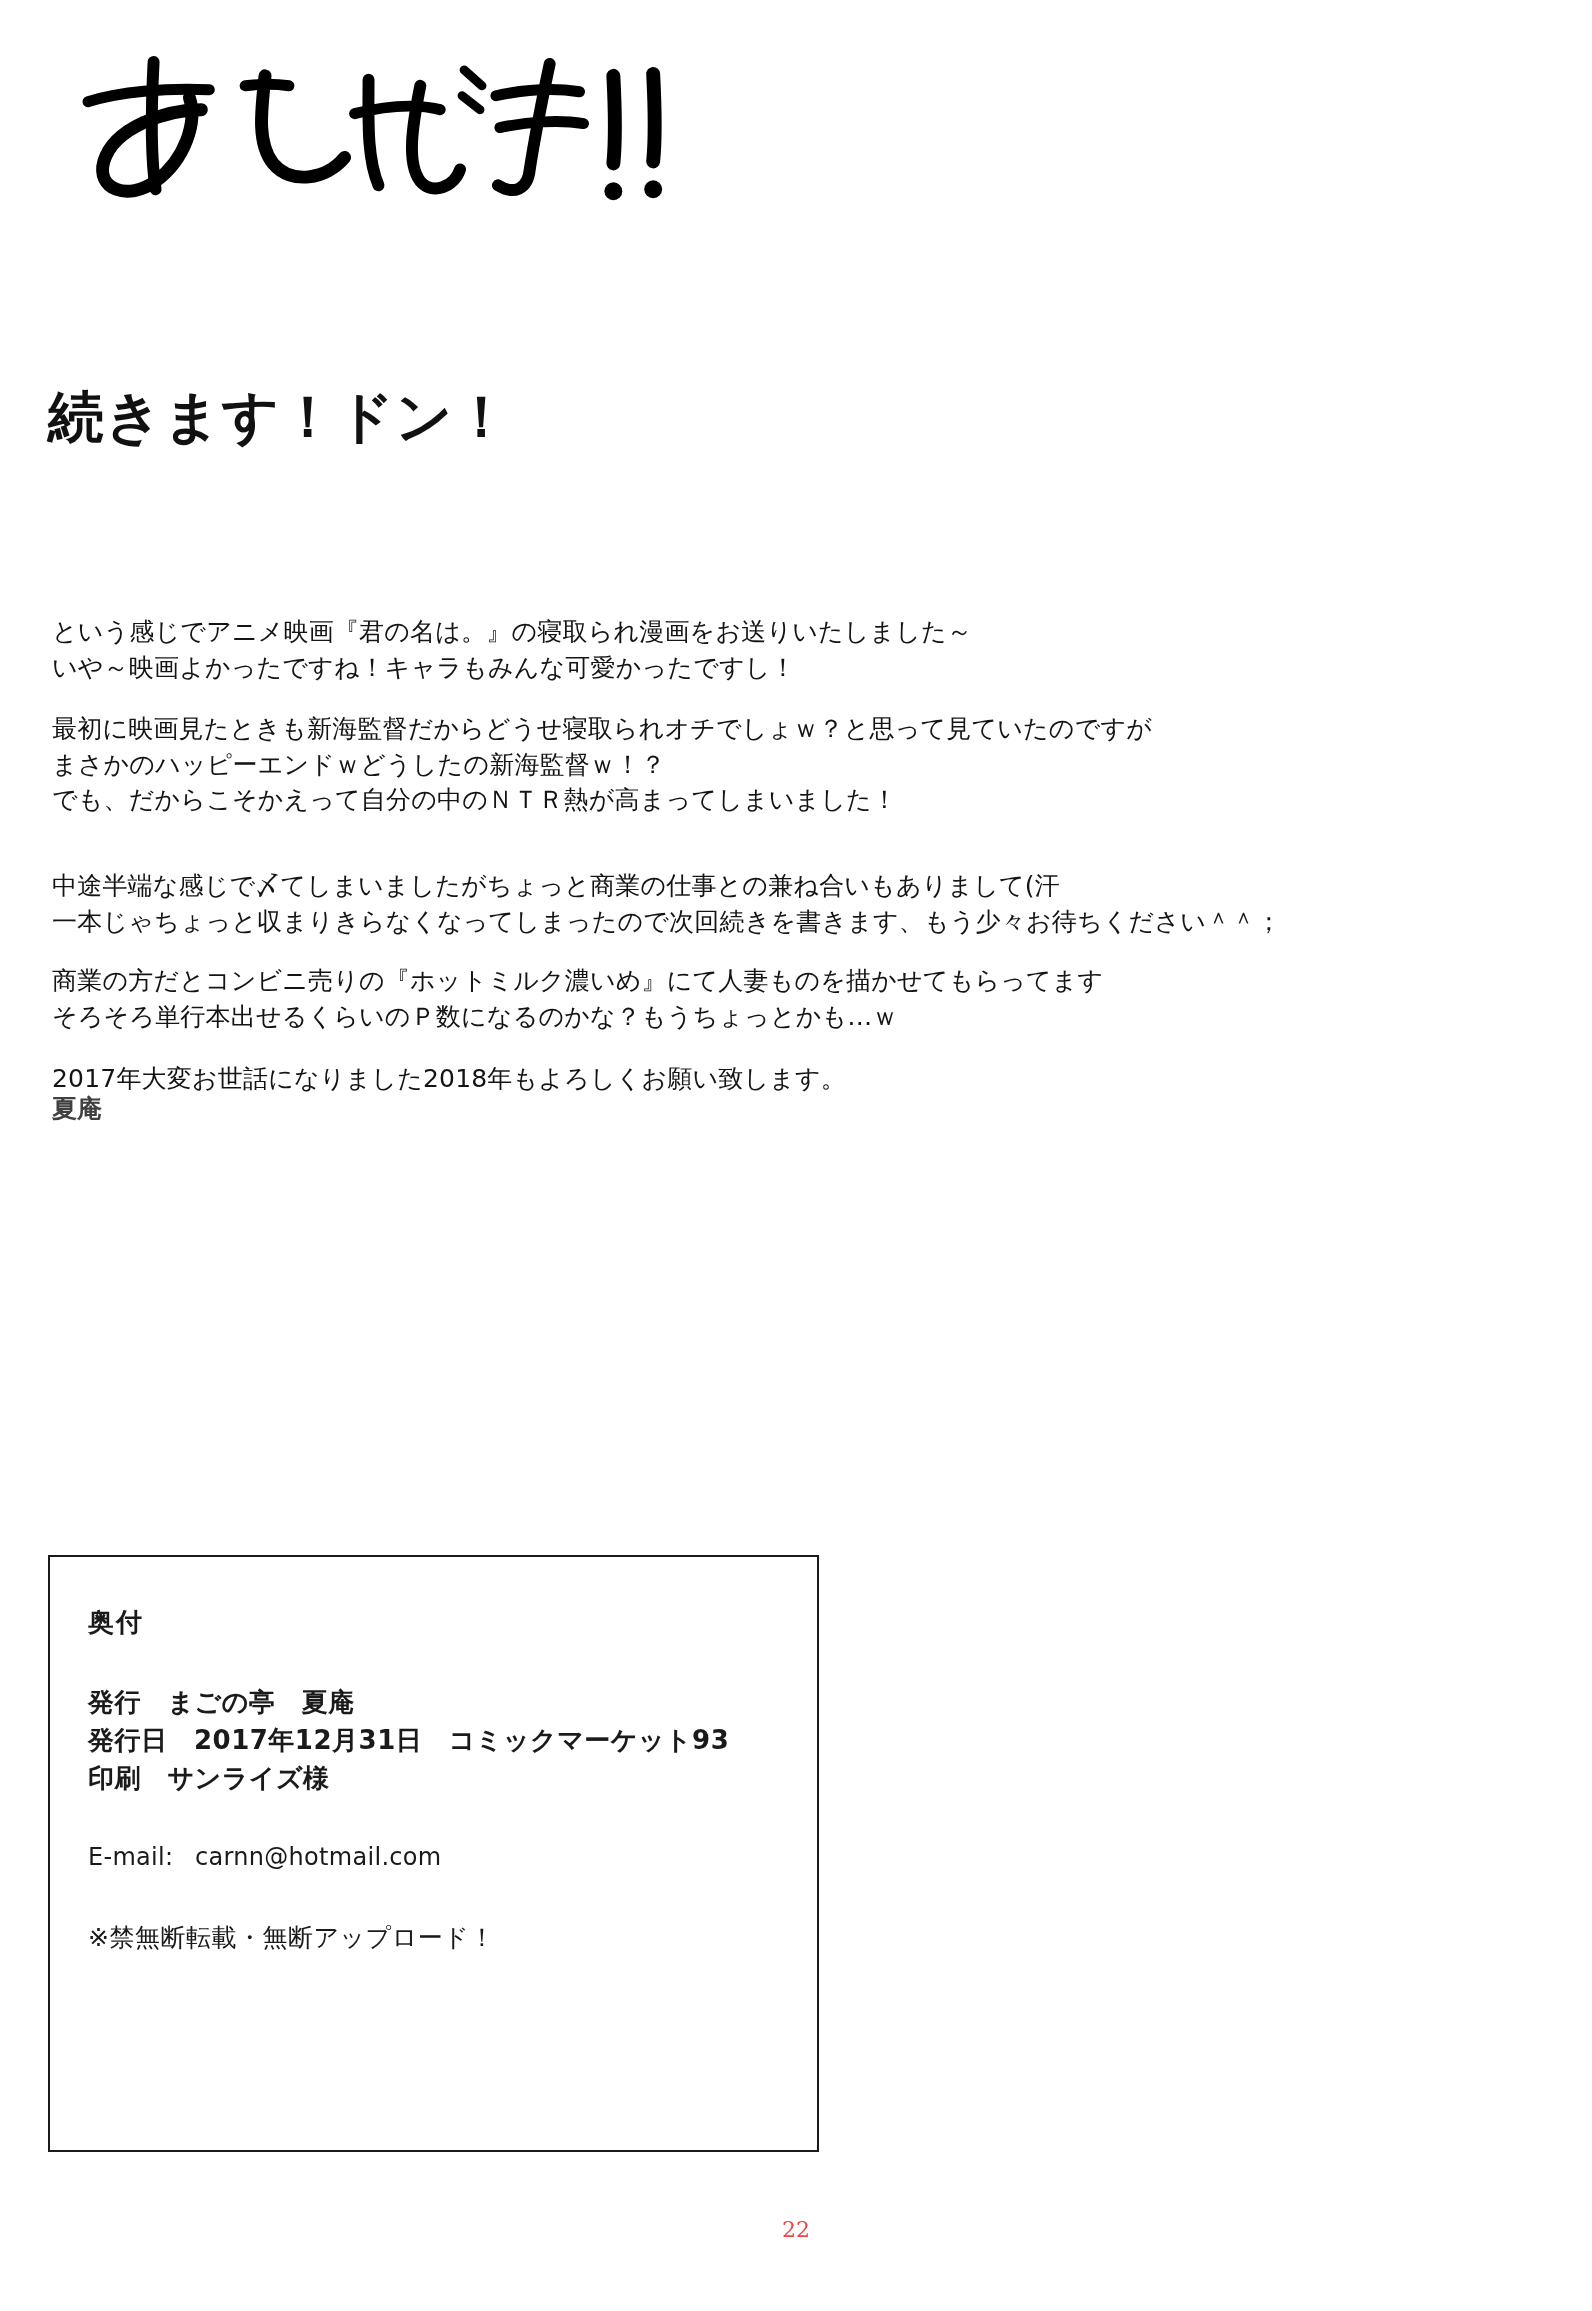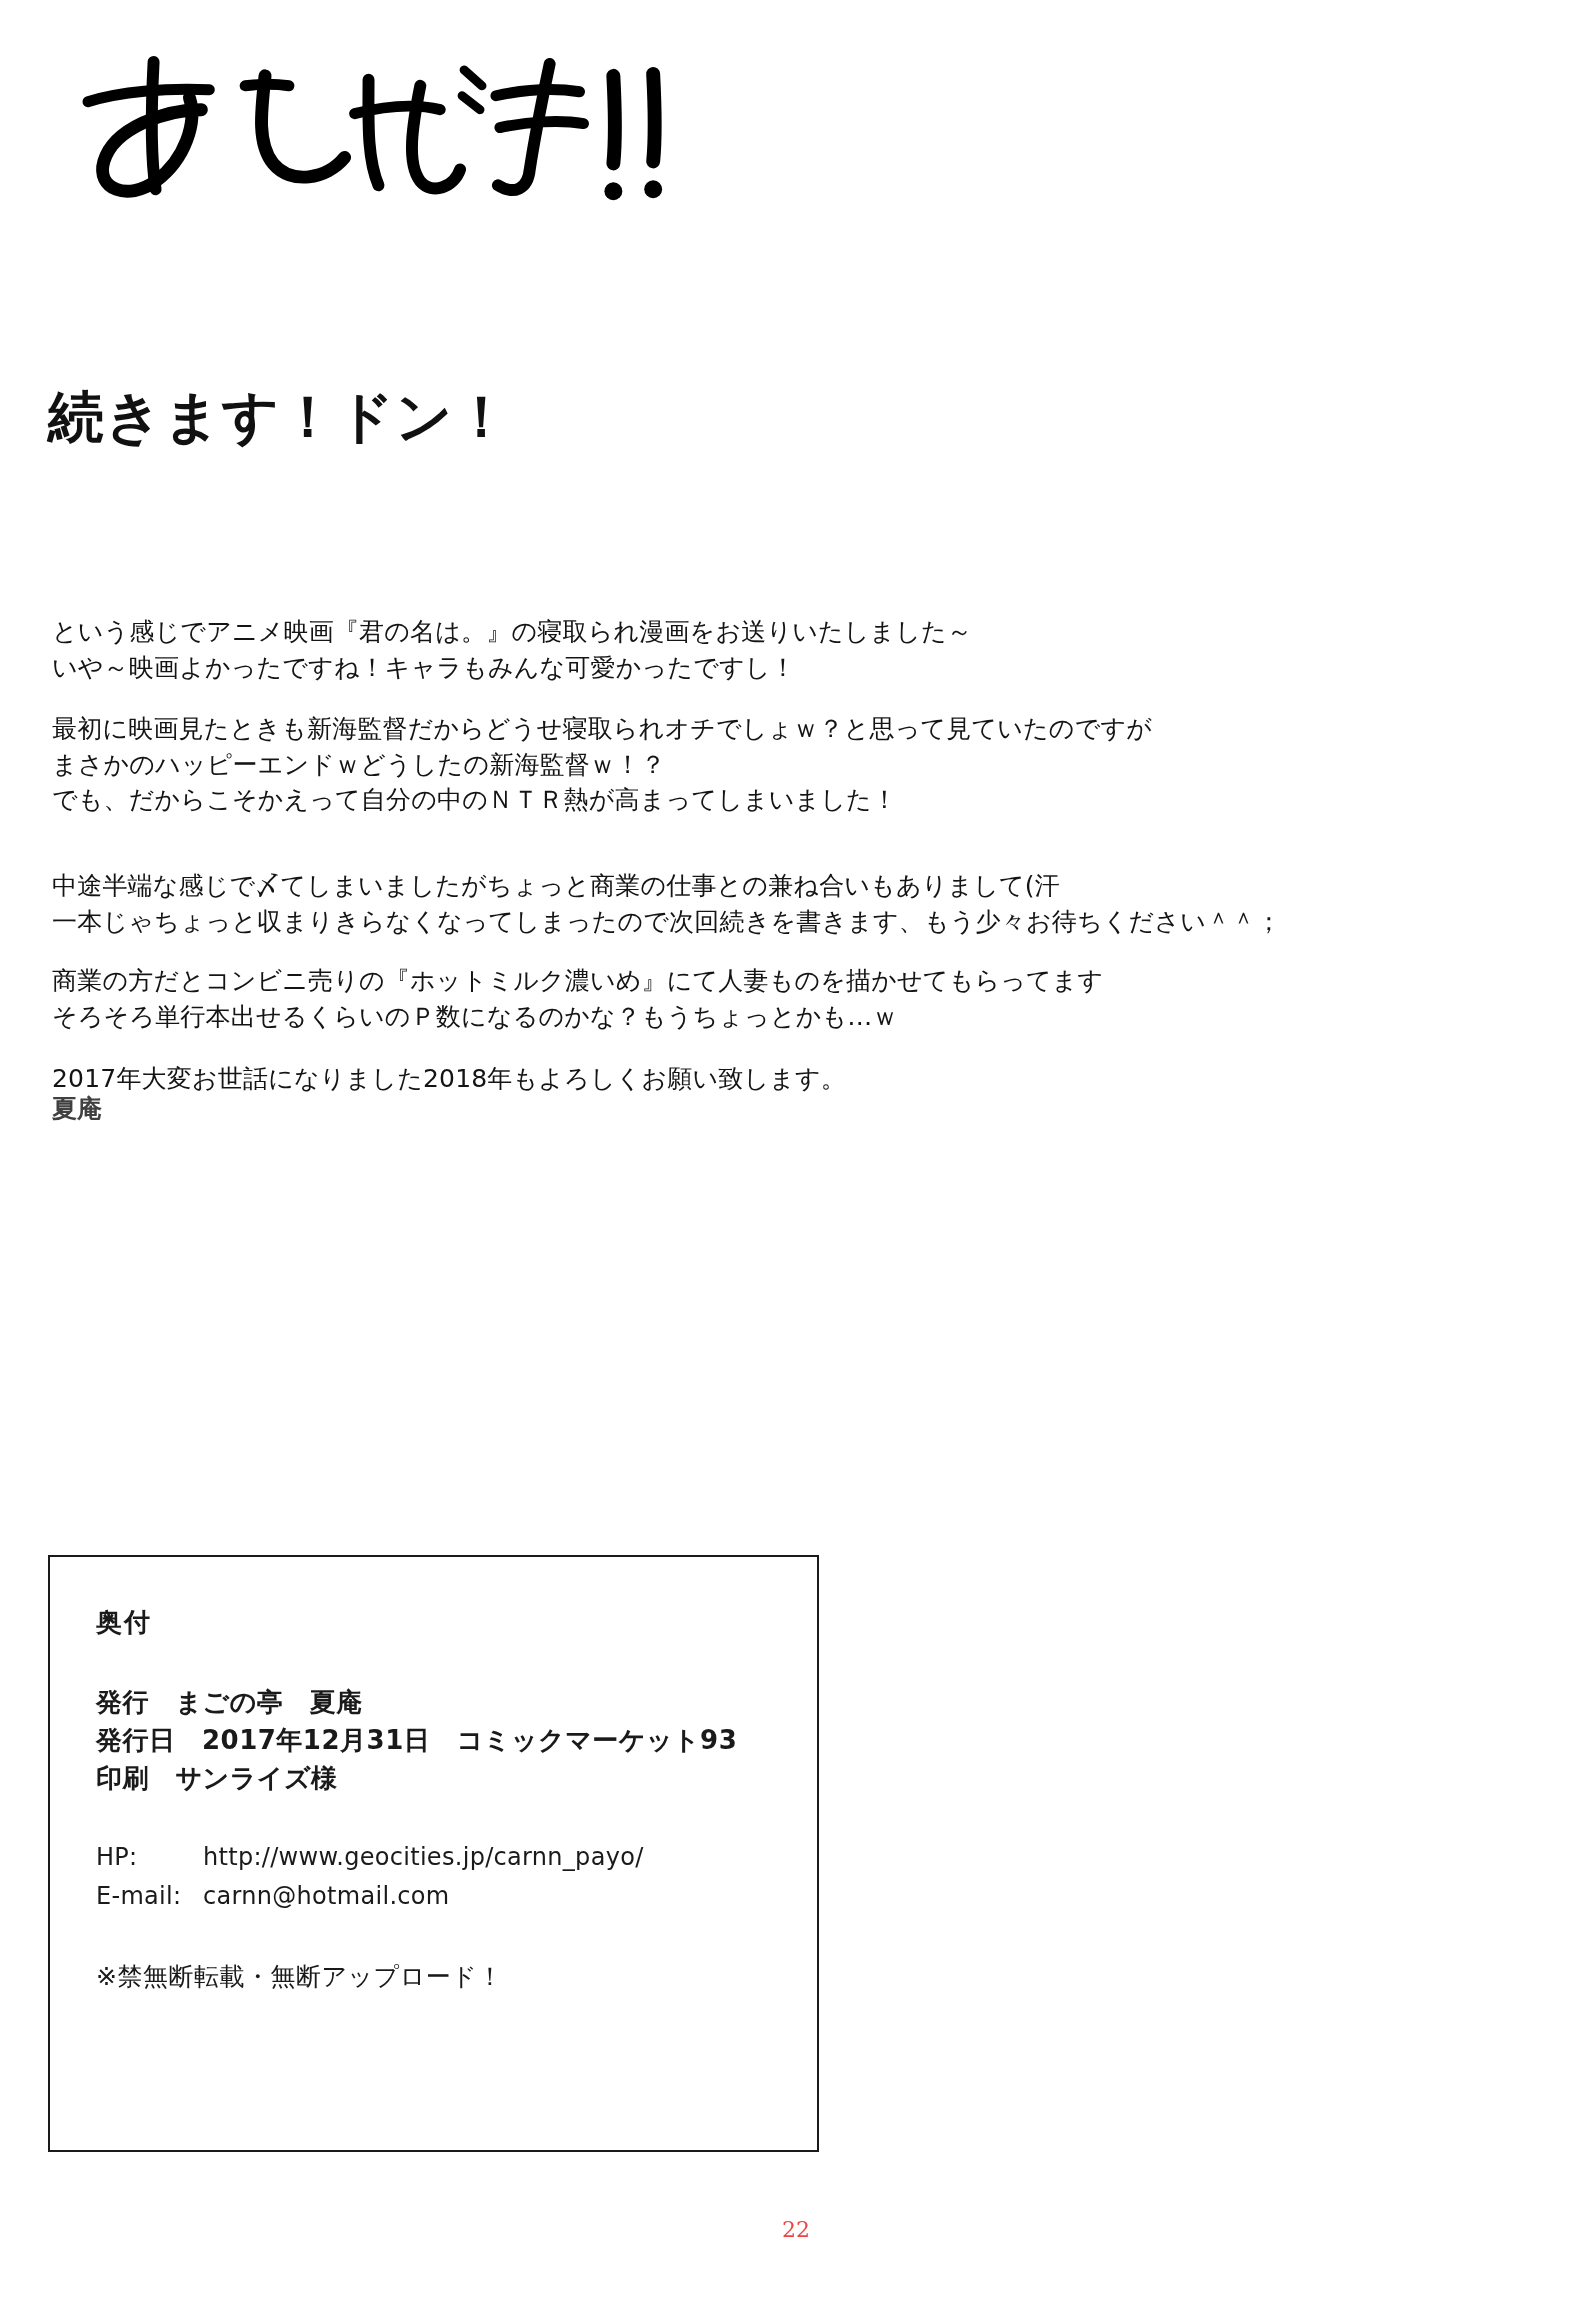--- a/index.html
+++ b/index.html
@@ -71,21 +71,20 @@
   
   .colophon {
     position: absolute;
     left: 48px;
     top: 1555px;
     width: 771px;
     height: 597px;
     border: 2px solid #1a1a1a;
     box-sizing: border-box;
     background: #fff;
-    padding-left: 8px;
   }
   .colophon-inner {
     padding: 48px 0 0 38px;
   }
   .colophon-heading {
     font-size: 26px;
     font-weight: 700;
     letter-spacing: 2px;
     margin-bottom: 44px;
   }
@@ -178,21 +177,20 @@
 <div class="colophon">
   <div class="colophon-inner">
     <div class="colophon-heading">奥付</div>
 
     <div class="colophon-line">発行　まごの亭　夏庵</div>
     <div class="colophon-line">発行日　2017年12月31日　コミックマーケット93</div>
     <div class="colophon-line">印刷　サンライズ様</div>
 
     <div class="colophon-gap"></div>
 
-    <div class="colophon-contact"><span class="label">HP:</span><span>http://www.geocities.jp/carnn_payo/</span></div>
     <div class="colophon-contact"><span class="label">E-mail:</span><span>carnn@hotmail.com</span></div>
 
     <div class="colophon-notice">※禁無断転載・無断アップロード！</div>
   </div>
 </div>
 
 <div class="page-number">22</div>
 
 
 </body></html>

